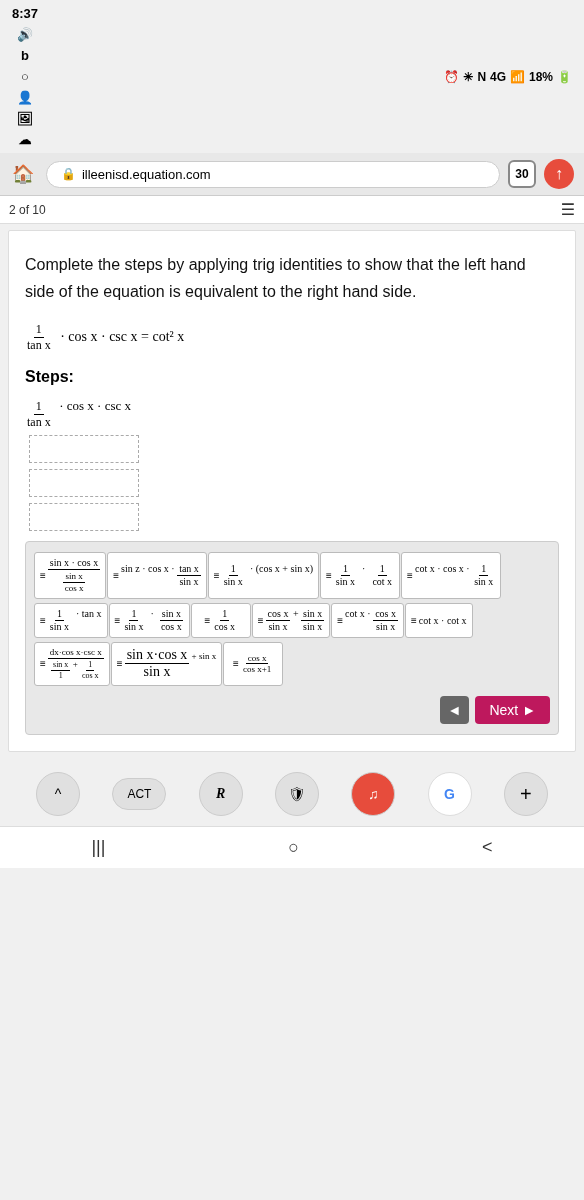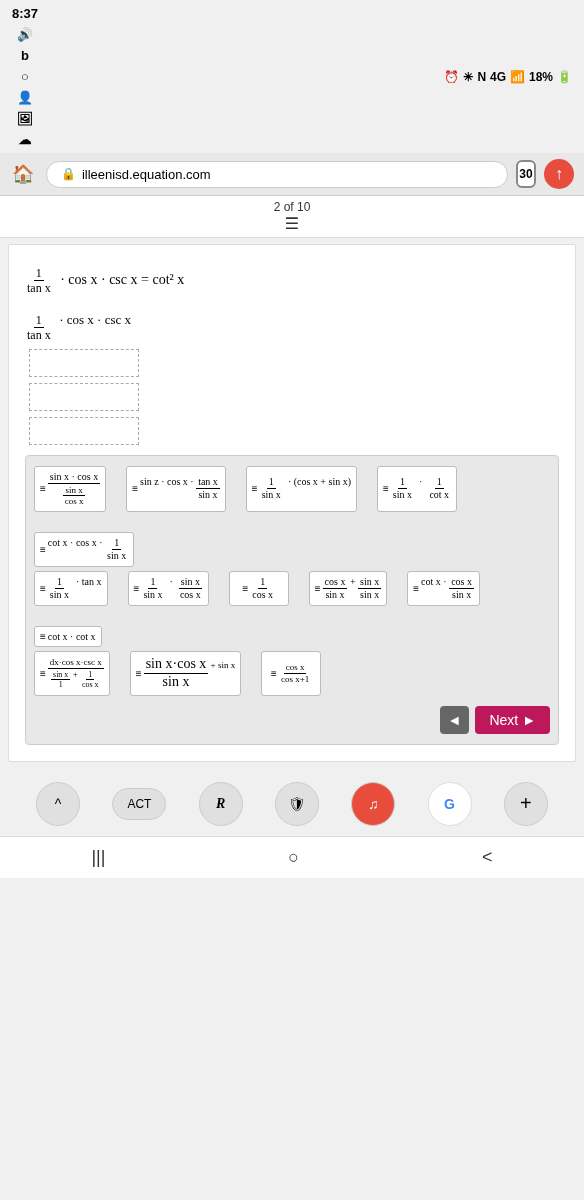--- a/index.html
+++ b/index.html
@@ -48,44 +48,43 @@
       font-size: 13px;
       display: flex;
       align-items: center;
       gap: 6px;
     }
     .lock-icon { font-size: 12px; color: #555; }
     .tab-badge {
       background: white;
       border: 2px solid #888;
       border-radius: 6px;
-      width: 20px; height: 28px;
+      width: 28px; height: 28px;
       display: flex; align-items: center; justify-content: center;
       font-size: 12px; font-weight: bold;
     }
     .refresh-btn {
       width: 30px; height: 30px;
       background: #e74c3c;
       border-radius: 50%;
       border: none;
       display: flex; align-items: center; justify-content: center;
       color: white; font-size: 16px; cursor: pointer;
     }
 
     
     .page-indicator {
       background: white;
-      padding: 4px 16px;
+      padding: 4px 9px;
       font-size: 12px;
       color: #333;
       display: flex;
       justify-content: space-between;
       align-items: center;
       border-bottom: 1px solid #ddd;
-      flex-direction: column;
     }
     .menu-lines { font-size: 16px; color: #333; }
 
     
     .content-area {
       background: white;
       margin: 6px 8px;
       border: 1px solid #ddd;
       padding: 20px 16px 16px 16px;
       border-radius: 2px;
@@ -140,21 +139,21 @@
       background: #e8e8e8;
       border: 1px solid #ccc;
       border-radius: 4px;
       padding: 10px 8px;
       margin-top: 10px;
     }
 
     .tile-row {
       display: flex;
       flex-wrap: wrap;
-      gap: 20px;
+      gap: 1px;
       margin-bottom: 4px;
       justify-content: flex-start;
     }
 
     .tile {
       background: white;
       border: 1px solid #bbb;
       border-radius: 3px;
       padding: 4px 5px;
       font-family: 'Times New Roman', serif;
@@ -298,31 +297,33 @@
   </button>
 </div>
 
 <div class="page-indicator">
   <span>2 of 10</span>
   <span class="menu-lines">☰</span>
 </div>
 
 <div class="content-area">
 
+  <div class="problem-text">Complete the steps by applying trig identities to show that the left hand side of the equation is equivalent to the right hand side.</div>
 
   <div class="equation-line">
     <span>
       <span class="fraction-display">
         <span class="num">1</span>
         <span class="den">tan x</span>
       </span>
     </span>
     <span>&nbsp;· cos x · csc x = cot² x</span>
   </div>
 
+  <div class="steps-label">Steps:</div>
 
   <div class="step-row">
     <span>
       <span class="fraction-display" style="font-size:12px;">
         <span class="num">1</span>
         <span class="den">tan x</span>
       </span>
       &nbsp;· cos x · csc x
     </span>
   </div>

